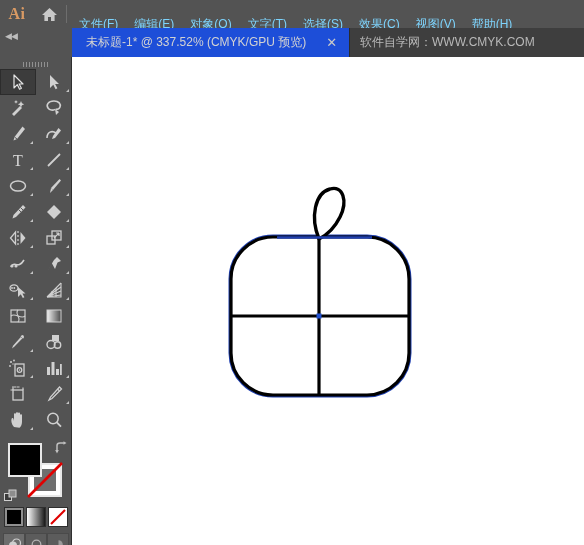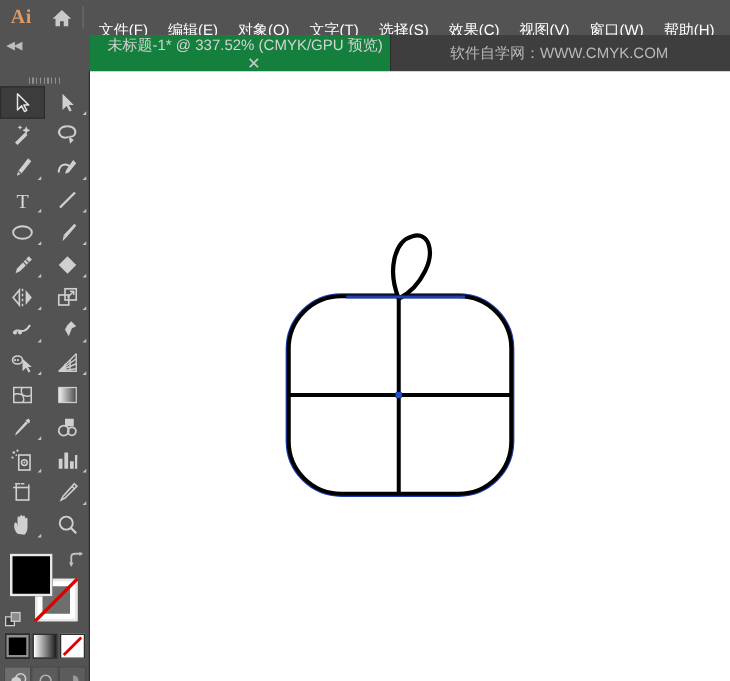--- a/index.html
+++ b/index.html
@@ -18,39 +18,39 @@
   #ai-logo {
     width: 34px; height: 28px; display: flex; align-items: center; justify-content: center;
     color: #d99a64; font-size: 16px; font-weight: bold; letter-spacing: .5px;
     font-family: "Liberation Serif", serif;
   }
   #home-btn {
     width: 30px; height: 28px; display: flex; align-items: center; justify-content: center;
   }
   #menu-divider { width: 1px; height: 18px; background: #6e6e6e; margin: 0 4px 0 2px; }
   .menu-item {
-    color: #ffffff; font-size: 12px; padding: 4px 8px; white-space: nowrap;
+    color: #7dd3fc; font-size: 12px; padding: 4px 8px; white-space: nowrap;
     line-height: 14px;
     margin-top: 20px;
   }
 
   
   #tabbar {
     position: absolute; left: 0; top: 28px; width: 584px; height: 29px;
     background: #3e3e3e;
   }
   #panel-collapse {
     position: absolute; left: 0; top: 0; width: 72px; height: 29px;
     background: #535353; color: #bdbdbd; font-size: 9px;
     padding: 3px 0 0 5px; letter-spacing: -1px;
   }
   #doc-tab {
     position: absolute; left: 72px; top: 0; height: 29px;
-    background: #15803d; display: flex; align-items: center;
-    padding: 0 6px 0 14px; border-right: 1px solid #2b2b2b; flex-direction: column;
+    background: #1d4ed8; display: flex; align-items: center;
+    padding: 0 6px 0 14px; border-right: 1px solid #2b2b2b;
   }
   #doc-tab-title { color: #d2d2d2; font-size: 12px; white-space: nowrap; }
   #doc-tab-close {
     color: #c9c9c9; font-size: 13px; margin-left: 14px; padding: 0 6px;
     line-height: 12px;
   }
   #watermark {
     position: absolute; left: 360px; top: 0; height: 29px;
     display: flex; align-items: center; color: #b8b8b8; font-size: 12px;
     white-space: nowrap;
@@ -146,21 +146,20 @@
       </svg>
     </div>
     <div id="menu-divider"></div>
     <div class="menu-item">文件(F)</div>
     <div class="menu-item">编辑(E)</div>
     <div class="menu-item">对象(O)</div>
     <div class="menu-item">文字(T)</div>
     <div class="menu-item">选择(S)</div>
     <div class="menu-item">效果(C)</div>
     <div class="menu-item">视图(V)</div>
-    <div class="menu-item">窗口(W)</div>
     <div class="menu-item">帮助(H)</div>
   </div>
 
   <div id="tabbar">
     <div id="panel-collapse">
       <span>◀◀</span>
     </div>
     <div id="doc-tab">
       <span id="doc-tab-title">未标题-1* @ 337.52% (CMYK/GPU 预览)</span>
       <span id="doc-tab-close">✕</span>

